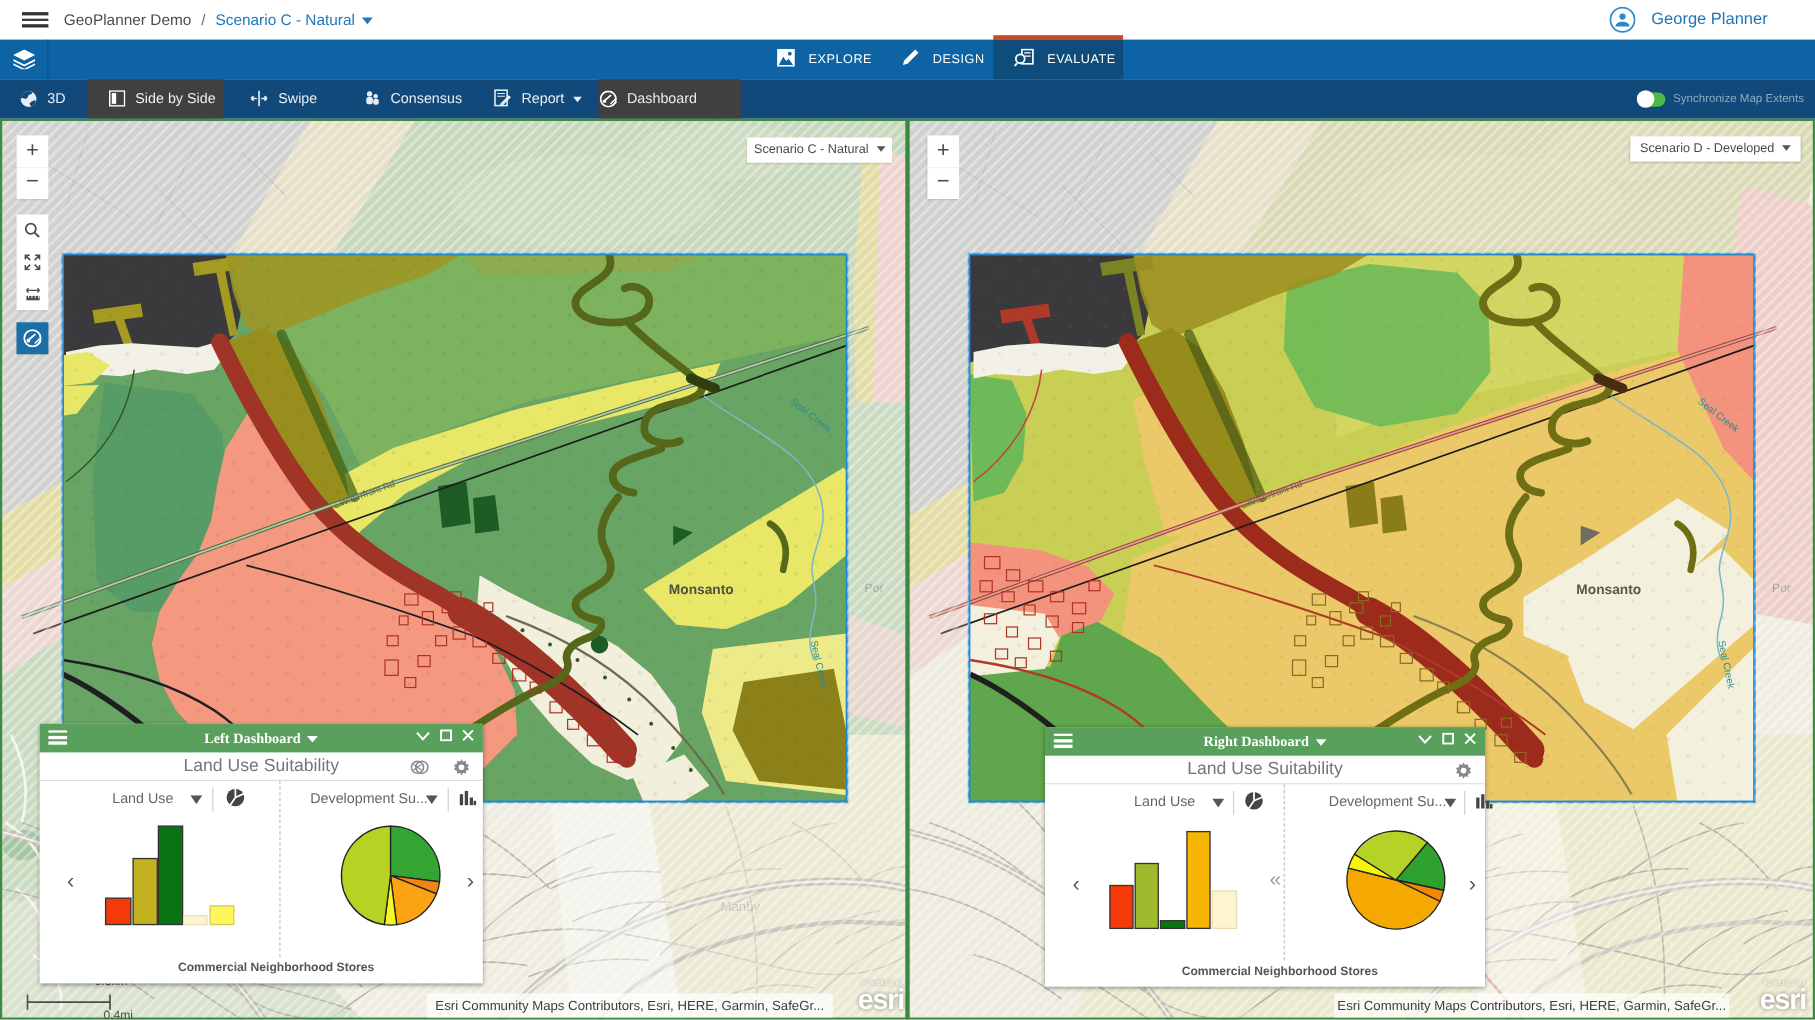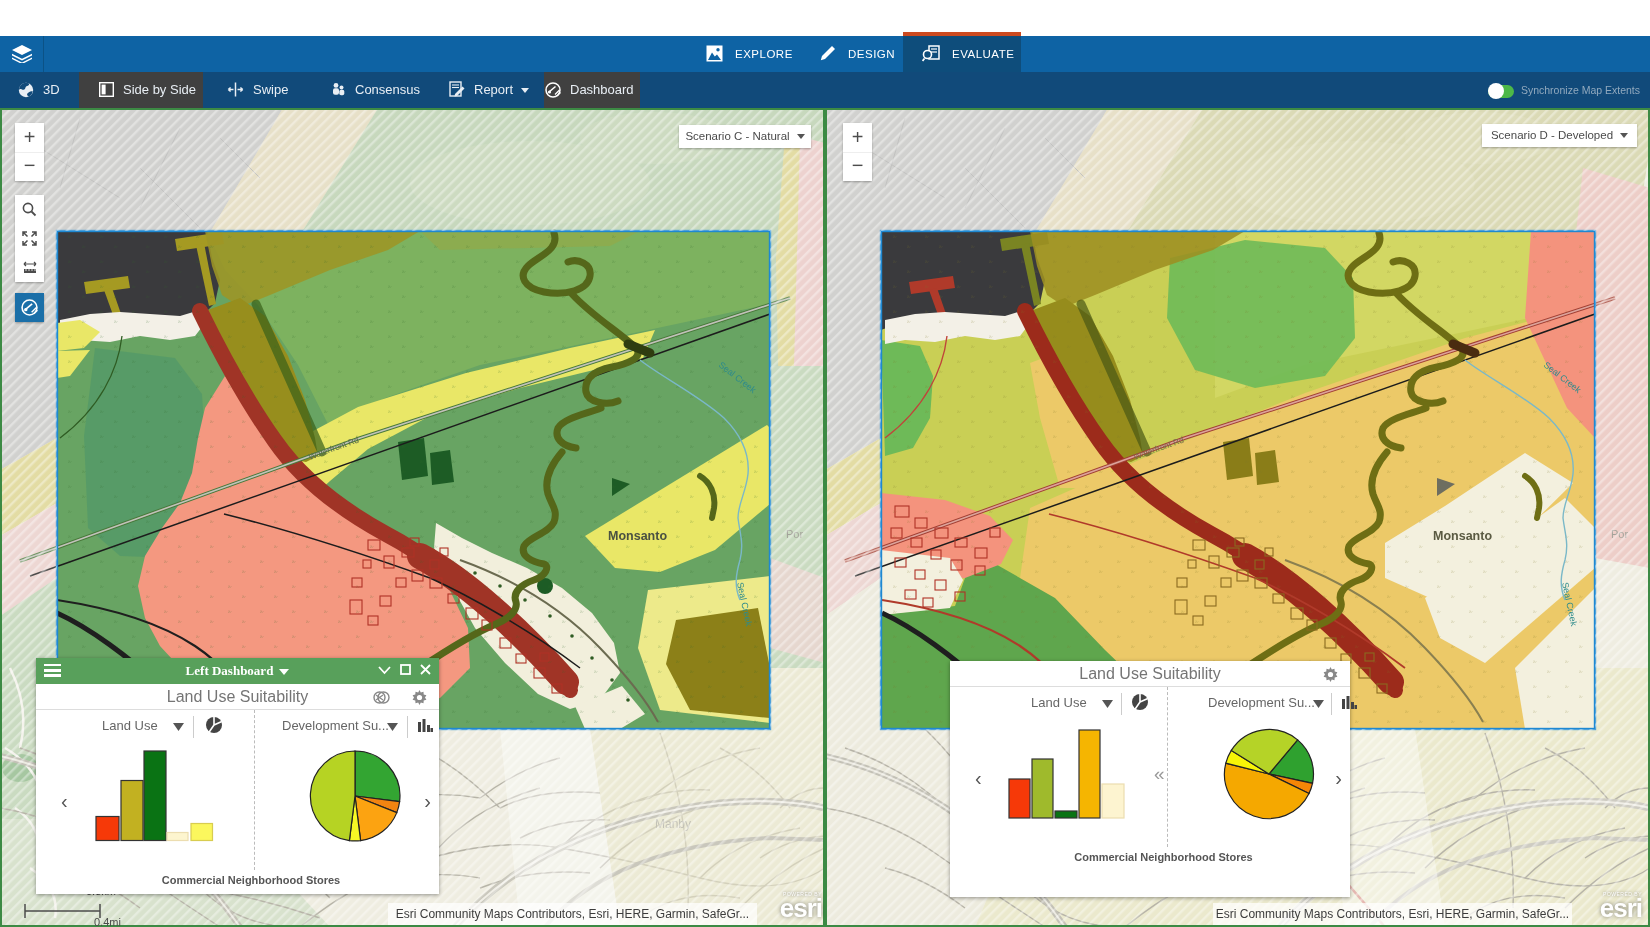--- a/index.html
+++ b/index.html
@@ -59,20 +59,36 @@
   .dfoot { text-align:center; font-size:11px; font-weight:bold; color:#555; padding-top:4px;margin-left:27px; }
   .chead { position:absolute; top:8px; font-size:13px; color:#666; }
   .esri { position:absolute; width:70px; text-align:right; color:#fff; }
   .esri .pb { display:block; font-size:5px; letter-spacing:.5px; text-shadow:0 0 3px rgba(0,0,0,.5); }
   .esri .elogo { display:block; font-size:26px; font-weight:bold; line-height:23px; text-shadow:0 0 4px rgba(0,0,0,.45); letter-spacing:-1px; }
 </style>
 </head>
 <body>
 <div id="app">
 
+  <div id="topbar">
+    <div class="burger">
+        <div></div>
+        <div></div>
+        <div></div>
+      </div>
+    <div class="crumb">GeoPlanner Demo<span class="sep">/</span><span class="blue">Scenario C - Natural</span><span class="caret"></span></div>
+    <div id="user">
+      <svg width="24" height="24" viewBox="0 0 24 24">
+          <circle cx="12" cy="12" r="11" fill="none" stroke="#2e8dc8" stroke-width="1.6"></circle>
+          <circle cx="12" cy="9" r="2.8" fill="#2e86c4"></circle>
+          <path d="M5.5 18.2 Q6 13.8 12 13.8 Q18 13.8 18.5 18.2 Z" fill="#2e86c4"></path>
+        </svg>
+      George Planner
+    </div>
+  </div>
 
   <div id="navbar">
     <svg class="abs" style="left:12px;top:9px" width="20" height="18" viewBox="0 0 20 18">
         <path d="M10 0 L20 5 10 10 0 5Z" fill="#fff"></path>
         <path d="M0 8.7 L10 13.7 20 8.7 20 10.4 10 15.4 0 10.4Z" fill="#fff"></path>
         <path d="M0 12.4 L10 17.4 20 12.4 20 14.1 10 19.1 0 14.1Z" fill="#fff"></path>
       </svg>
     <div class="vsep"></div>
     <div id="orange"></div>
     <div id="tab-eval"></div>
@@ -120,21 +136,21 @@
           <circle cx="10.5" cy="5.4" r="2" fill="#e8eef4"></circle>
           <rect x="8.3" y="7.8" width="5" height="5.4" rx="1.8" fill="#e8eef4"></rect>
         </svg>Consensus</div>
     <div class="titem" style="left:449px">
       <svg width="16" height="17" viewBox="0 0 16 17">
           <rect x="1" y="1" width="11" height="14" fill="none" stroke="#e8eef4" stroke-width="1.4"></rect>
           <line x1="3" y1="4" x2="10" y2="4" stroke="#e8eef4" stroke-width="1.1"></line>
           <line x1="3" y1="6.5" x2="10" y2="6.5" stroke="#e8eef4" stroke-width="1.1"></line>
           <path d="M6 13 L13.5 5.5 15.5 7.5 8 15 5.5 15.5Z" fill="#e8eef4"></path>
         </svg>Report<span class="dcaret"></span></div>
-    <div class="titem tgreen" style="left:544px;width:96px;padding-left:1px">
+    <div class="titem tgreen" style="left:544px;width:130px;padding-left:1px">
       <svg width="16" height="16" viewBox="0 0 16 16">
           <circle cx="8" cy="8" r="7" fill="none" stroke="#fff" stroke-width="1.5"></circle>
           <path d="M4 10 L10.5 4.5" stroke="#fff" stroke-width="1.6"></path>
           <circle cx="4.5" cy="10" r="1.6" fill="#fff"></circle>
           <path d="M10 12.5 L14.5 8 M12 14 L15.5 10.5" stroke="#fff" stroke-width="1.3"></path>
         </svg>Dashboard</div>
     <div id="sync"><span class="pill"><i></i></span>Synchronize Map Extents</div>
   </div>
 
   <div id="maps">
@@ -607,20 +623,35 @@
               <path d="M65,86 L109.6,91.6 A45,45 0 0 1 106.8,102.6 Z" fill="#f28411"></path>
               <path d="M65,86 L106.8,102.6 A45,45 0 0 1 70.6,130.6 Z" fill="#fca311"></path>
               <path d="M65,86 L70.6,130.6 A45,45 0 0 1 59.4,130.6 Z" fill="#f7f725"></path>
               <path d="M65,86 L59.4,130.6 A45,45 0 0 1 65.0,41.0 Z" fill="#b6d323"></path>
             </g>
           </svg>
       </div>
       <div class="dfoot">Commercial Neighborhood Stores</div>
     </div>
     <div class="dash" style="left:950px;top:553px;width:400px;height:236px">
+      <div class="dhead">
+          <div class="ham">
+            <div></div>
+            <div></div>
+            <div></div>
+          </div>
+        <div class="dtitle">Right Dashboard<span class="wcaret"></span></div>
+        <div class="dwin"><svg width="13" height="9" viewBox="0 0 13 9">
+              <path d="M1,1 L6.5,7 12,1" stroke="#fff" stroke-width="1.8" fill="none"></path>
+            </svg><svg style="margin-left:9px" width="11" height="11" viewBox="0 0 11 11">
+              <rect x="1" y="1" width="9" height="9" fill="none" stroke="#fff" stroke-width="1.8"></rect>
+            </svg><svg style="margin-left:9px" width="11" height="11" viewBox="0 0 11 11">
+              <path d="M1,1 L10,10 M10,1 L1,10" stroke="#fff" stroke-width="1.8"></path>
+            </svg></div>
+      </div>
       <div class="drow2">Land Use Suitability
         <svg class="dgear" style="right:10px" width="19" height="19" viewBox="0 0 19 19">
             <path d="M9.5,2 L10.8,4.4 13.5,3.7 13.7,6.5 16.4,7.2 15,9.5 16.4,11.8 13.7,12.5 13.5,15.3 10.8,14.6 9.5,17 8.2,14.6 5.5,15.3 5.3,12.5 2.6,11.8 4,9.5 2.6,7.2 5.3,6.5 5.5,3.7 8.2,4.4 Z" fill="#888"></path>
             <circle cx="9.5" cy="9.5" r="2.6" fill="#fff"></circle>
           </svg>
       </div>
       <div class="chartwrap">
         <div style="position:absolute;left:0;top:0;width:199px;height:160px;border-right:1px dashed #bbb"></div>
         <div class="chead" style="left:62px">Land Use</div>
         <svg class="abs" style="left:133px;top:13px" width="11" height="8" viewBox="0 0 11 8">

